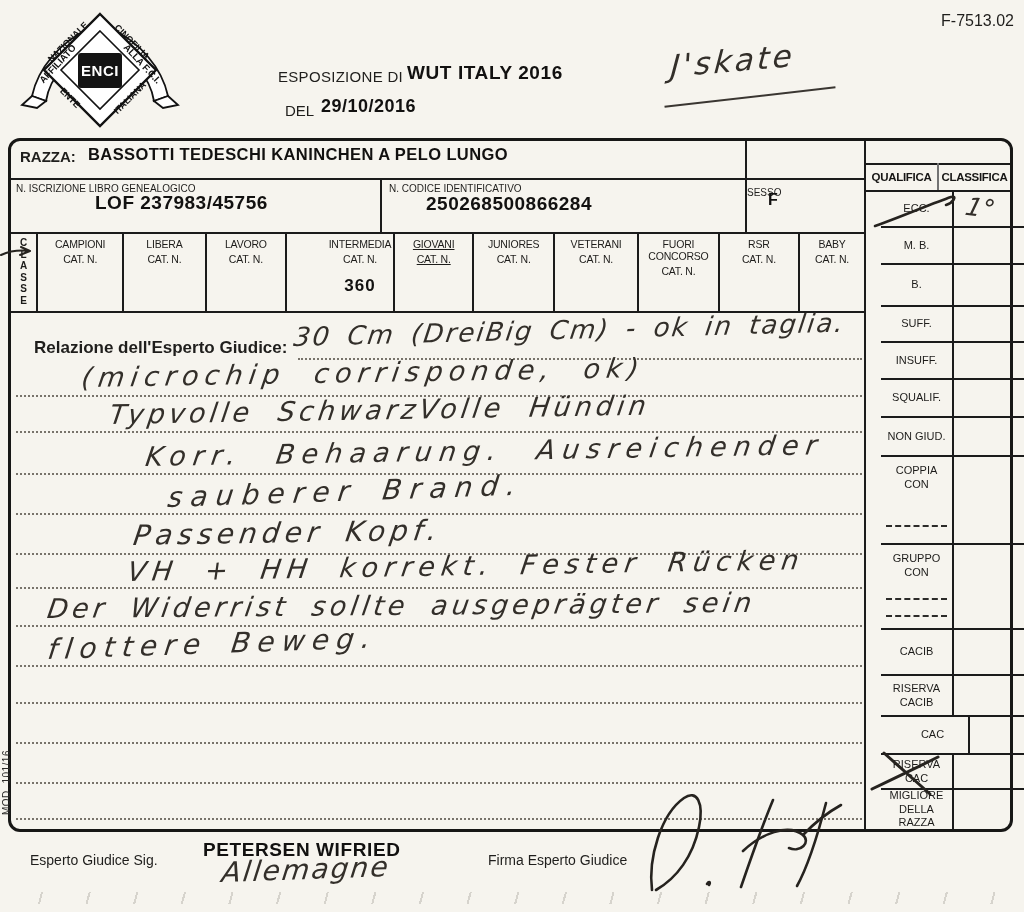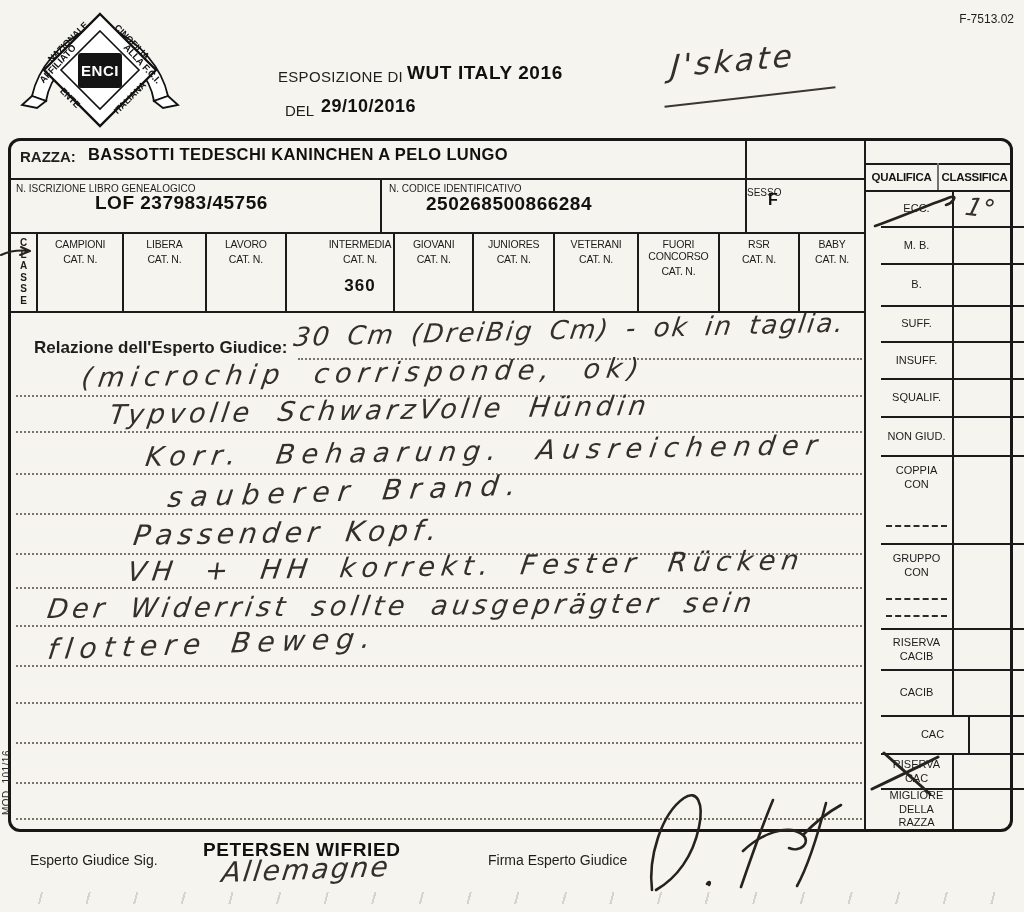--- a/index.html
+++ b/index.html
@@ -37,21 +37,21 @@
   .mod-code{position:absolute;left:1px;top:750px;writing-mode:vertical-rl;transform:rotate(180deg);font:400 10px "Liberation Sans",sans-serif;color:#2a2927;letter-spacing:.5px;}
   .noise{position:absolute;left:10px;right:10px;top:892px;height:12px;opacity:.3;background:repeating-linear-gradient(105deg,rgba(95,90,80,0) 0 30px,rgba(95,90,80,.7) 30px 32px,rgba(95,90,80,0) 32px 46px);}
   svg{display:block;}
   .overlay{position:absolute;left:0;top:0;pointer-events:none;}
 </style>
 </head>
 <body>
 
 <div class="page">
 
-  <div class="lbl" style="right:10px;top:12px;font-size:12px;position:absolute;left:auto;">F-7513.02</div>
+  <div class="lbl" style="right:10px;top:12px;font-size:16px;position:absolute;left:auto;">F-7513.02</div>
 
   <svg class="abs" style="left:20px;top:4px;" width="160" height="126" viewBox="0 0 160 126">
     <g stroke="#121212" fill="#ffffff">
       <path d="M 12 92 C 18 64, 40 38, 70 24 L 77 38 C 50 51, 30 72, 26 97 Z" stroke-width="1.8"></path>
       <path d="M 12 92 L 2 101 L 17 104 L 26 97 Z" stroke-width="1.8"></path>
       <path d="M 148 92 C 142 64, 120 38, 90 24 L 83 38 C 110 51, 130 72, 134 97 Z" stroke-width="1.8"></path>
       <path d="M 148 92 L 158 101 L 143 104 L 134 97 Z" stroke-width="1.8"></path>
     </g>
     <polygon points="80,10 136,66 80,122 24,66" fill="#ffffff" stroke="#121212" stroke-width="2.4"></polygon>
     <polygon points="80,27 119,66 80,105 41,66" fill="#ffffff" stroke="#121212" stroke-width="1.6"></polygon>
@@ -112,21 +112,21 @@
       </div>
       <div class="ccol" style="width: 83px;">
         <div class="cname">LAVORO</div>
         <div class="ccat">CAT. N.</div>
       </div>
       <div class="ccol" style="width: 70px; margin-left: 40px;">
         <div class="cname">INTERMEDIA</div>
         <div class="ccat">CAT. N.</div>
         <div class="cval">360</div>
       </div>
-      <div class="ccol" style="width: 82px;">
+      <div class="ccol" style="width: 82px; text-decoration: underline;">
         <div class="cname">GIOVANI</div>
         <div class="ccat">CAT. N.</div>
       </div>
       <div class="ccol" style="width: 83px;">
         <div class="cname">JUNIORES</div>
         <div class="ccat">CAT. N.</div>
       </div>
       <div class="ccol" style="width: 87px;">
         <div class="cname">VETERANI</div>
         <div class="ccat">CAT. N.</div>
@@ -230,29 +230,29 @@
         <div class="qval"></div>
       </div>
       <div class="qrow top" style="height: 85px;">
         <div class="qlab">
           <div class="t">GRUPPO CON</div>
           <div class="qdash" style="top: 53px;"></div>
           <div class="qdash" style="top: 70px;"></div>
         </div>
         <div class="qval"></div>
       </div>
+      <div class="qrow" style="height: 46px;">
+        <div class="qlab">
+          <div class="t">CACIB</div>
+        </div>
+        <div class="qval"></div>
+      </div>
       <div class="qrow" style="height: 41px;">
         <div class="qlab">
           <div class="t">RISERVA CACIB</div>
-        </div>
-        <div class="qval"></div>
-      </div>
-      <div class="qrow" style="height: 46px;">
-        <div class="qlab">
-          <div class="t">CACIB</div>
         </div>
         <div class="qval"></div>
       </div>
       <div class="qrow" style="height: 38px; padding-left: 16px;">
         <div class="qlab">
           <div class="t">CAC</div>
         </div>
         <div class="qval"></div>
       </div>
       <div class="qrow" style="height: 35px;">

